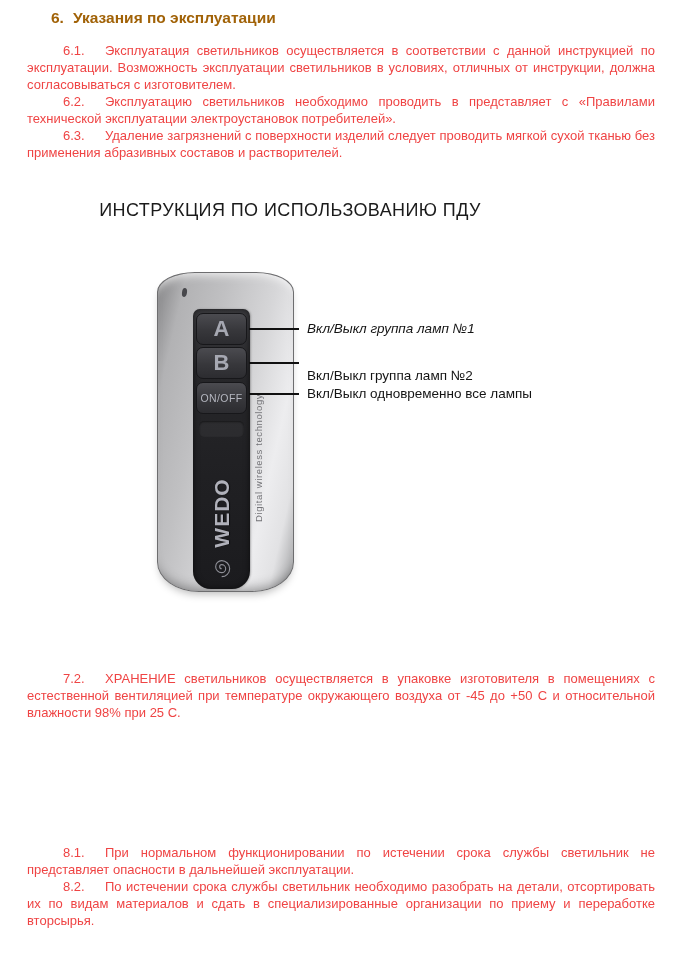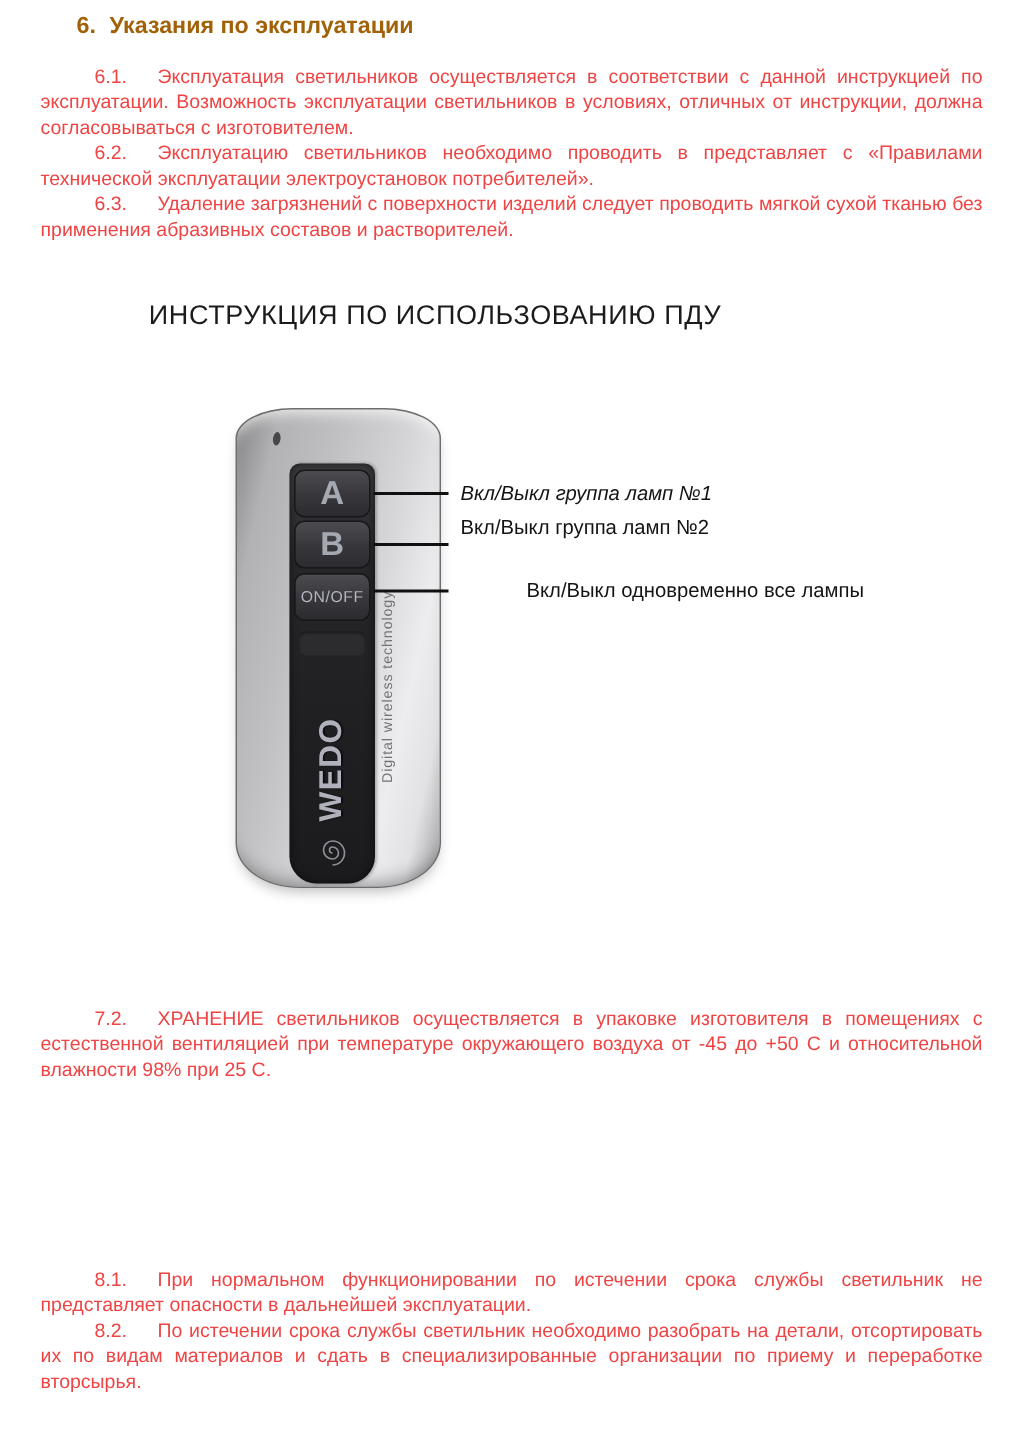--- a/index.html
+++ b/index.html
@@ -159,22 +159,22 @@
         </div>
       </div>
       <div class="side-text">Digital wireless technology</div>
     </div>
 
     <div class="callout-line" style="top:56px;"></div>
     <div class="callout-line" style="top:90px;"></div>
     <div class="callout-line" style="top:121px;"></div>
 
     <div class="callout-label" style="top:49px;font-style:italic;">Вкл/Выкл группа ламп №1</div>
-    <div class="callout-label" style="top:72px;">Вкл/Выкл группа ламп №2</div>
-    <div class="callout-label" style="top:114px;margin-left:44px;">Вкл/Выкл одновременно все лампы</div>
+    <div class="callout-label" style="top:96px;">Вкл/Выкл группа ламп №2</div>
+    <div class="callout-label" style="top:114px;">Вкл/Выкл одновременно все лампы</div>
   </div>
 
   <div class="text-col" style="top:670px;">
     <p class="para"><span class="pnum">7.2.</span><span>ХРАНЕНИЕ светильников осуществляется в упаковке изготовителя в помещениях с естественной вентиляцией при температуре окружающего воздуха от -45 до +50 С и относительной влажности 98% при 25 С.</span></p>
   </div>
 
   <div class="text-col" style="top:844px;">
     <p class="para"><span class="pnum">8.1.</span><span>При нормальном функционировании по истечении срока службы светильник не представляет опасности в дальнейшей эксплуатации.</span></p>
     <p class="para"><span class="pnum">8.2.</span><span>По истечении срока службы светильник необходимо разобрать на детали, отсортировать их по видам материалов и сдать в специализированные организации по приему и переработке вторсырья.</span></p>
   </div>

